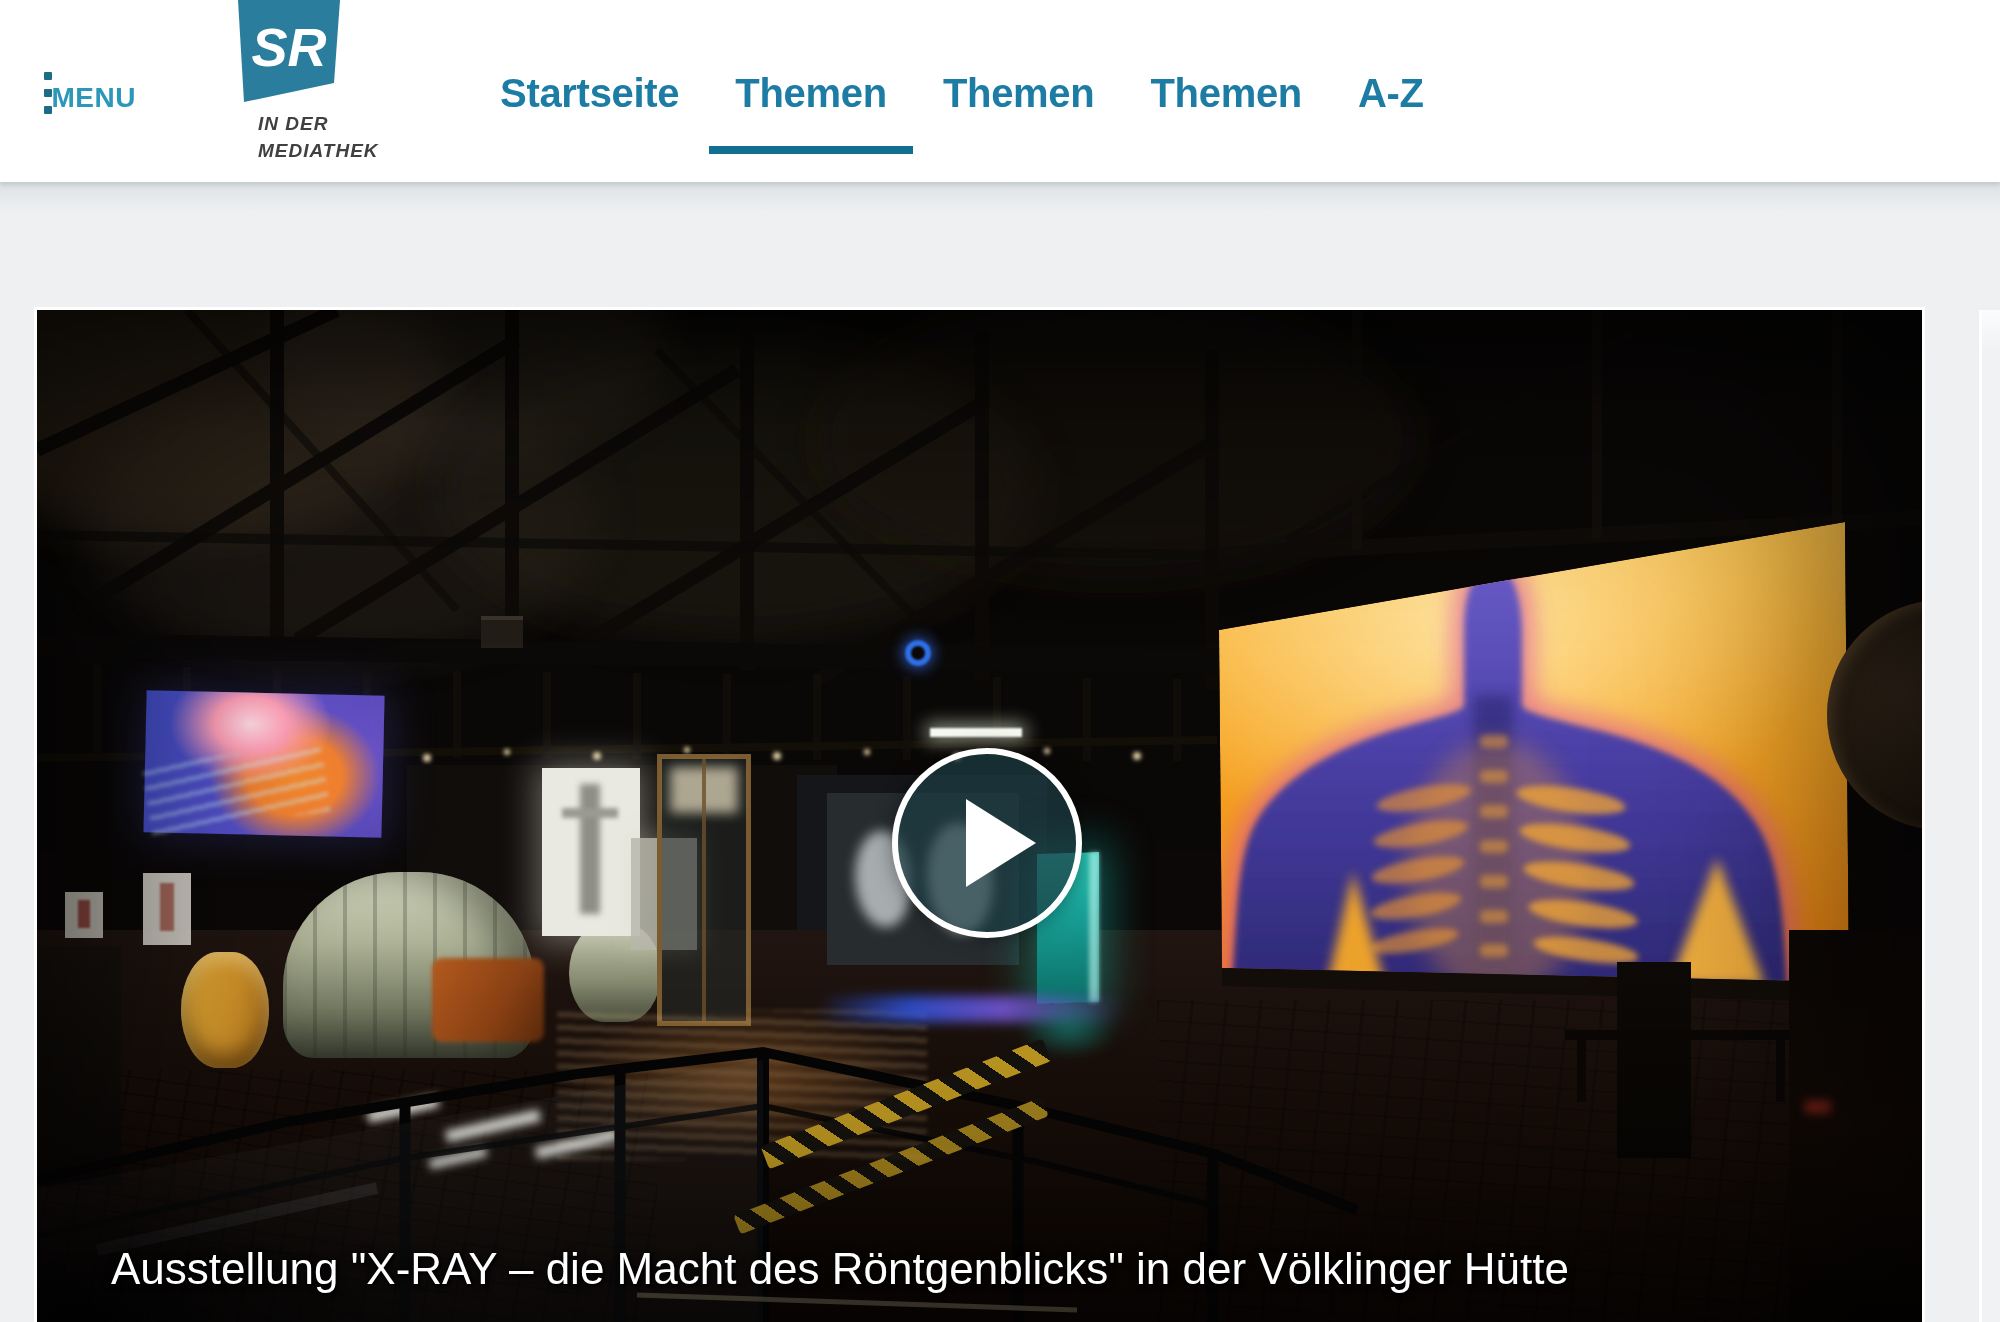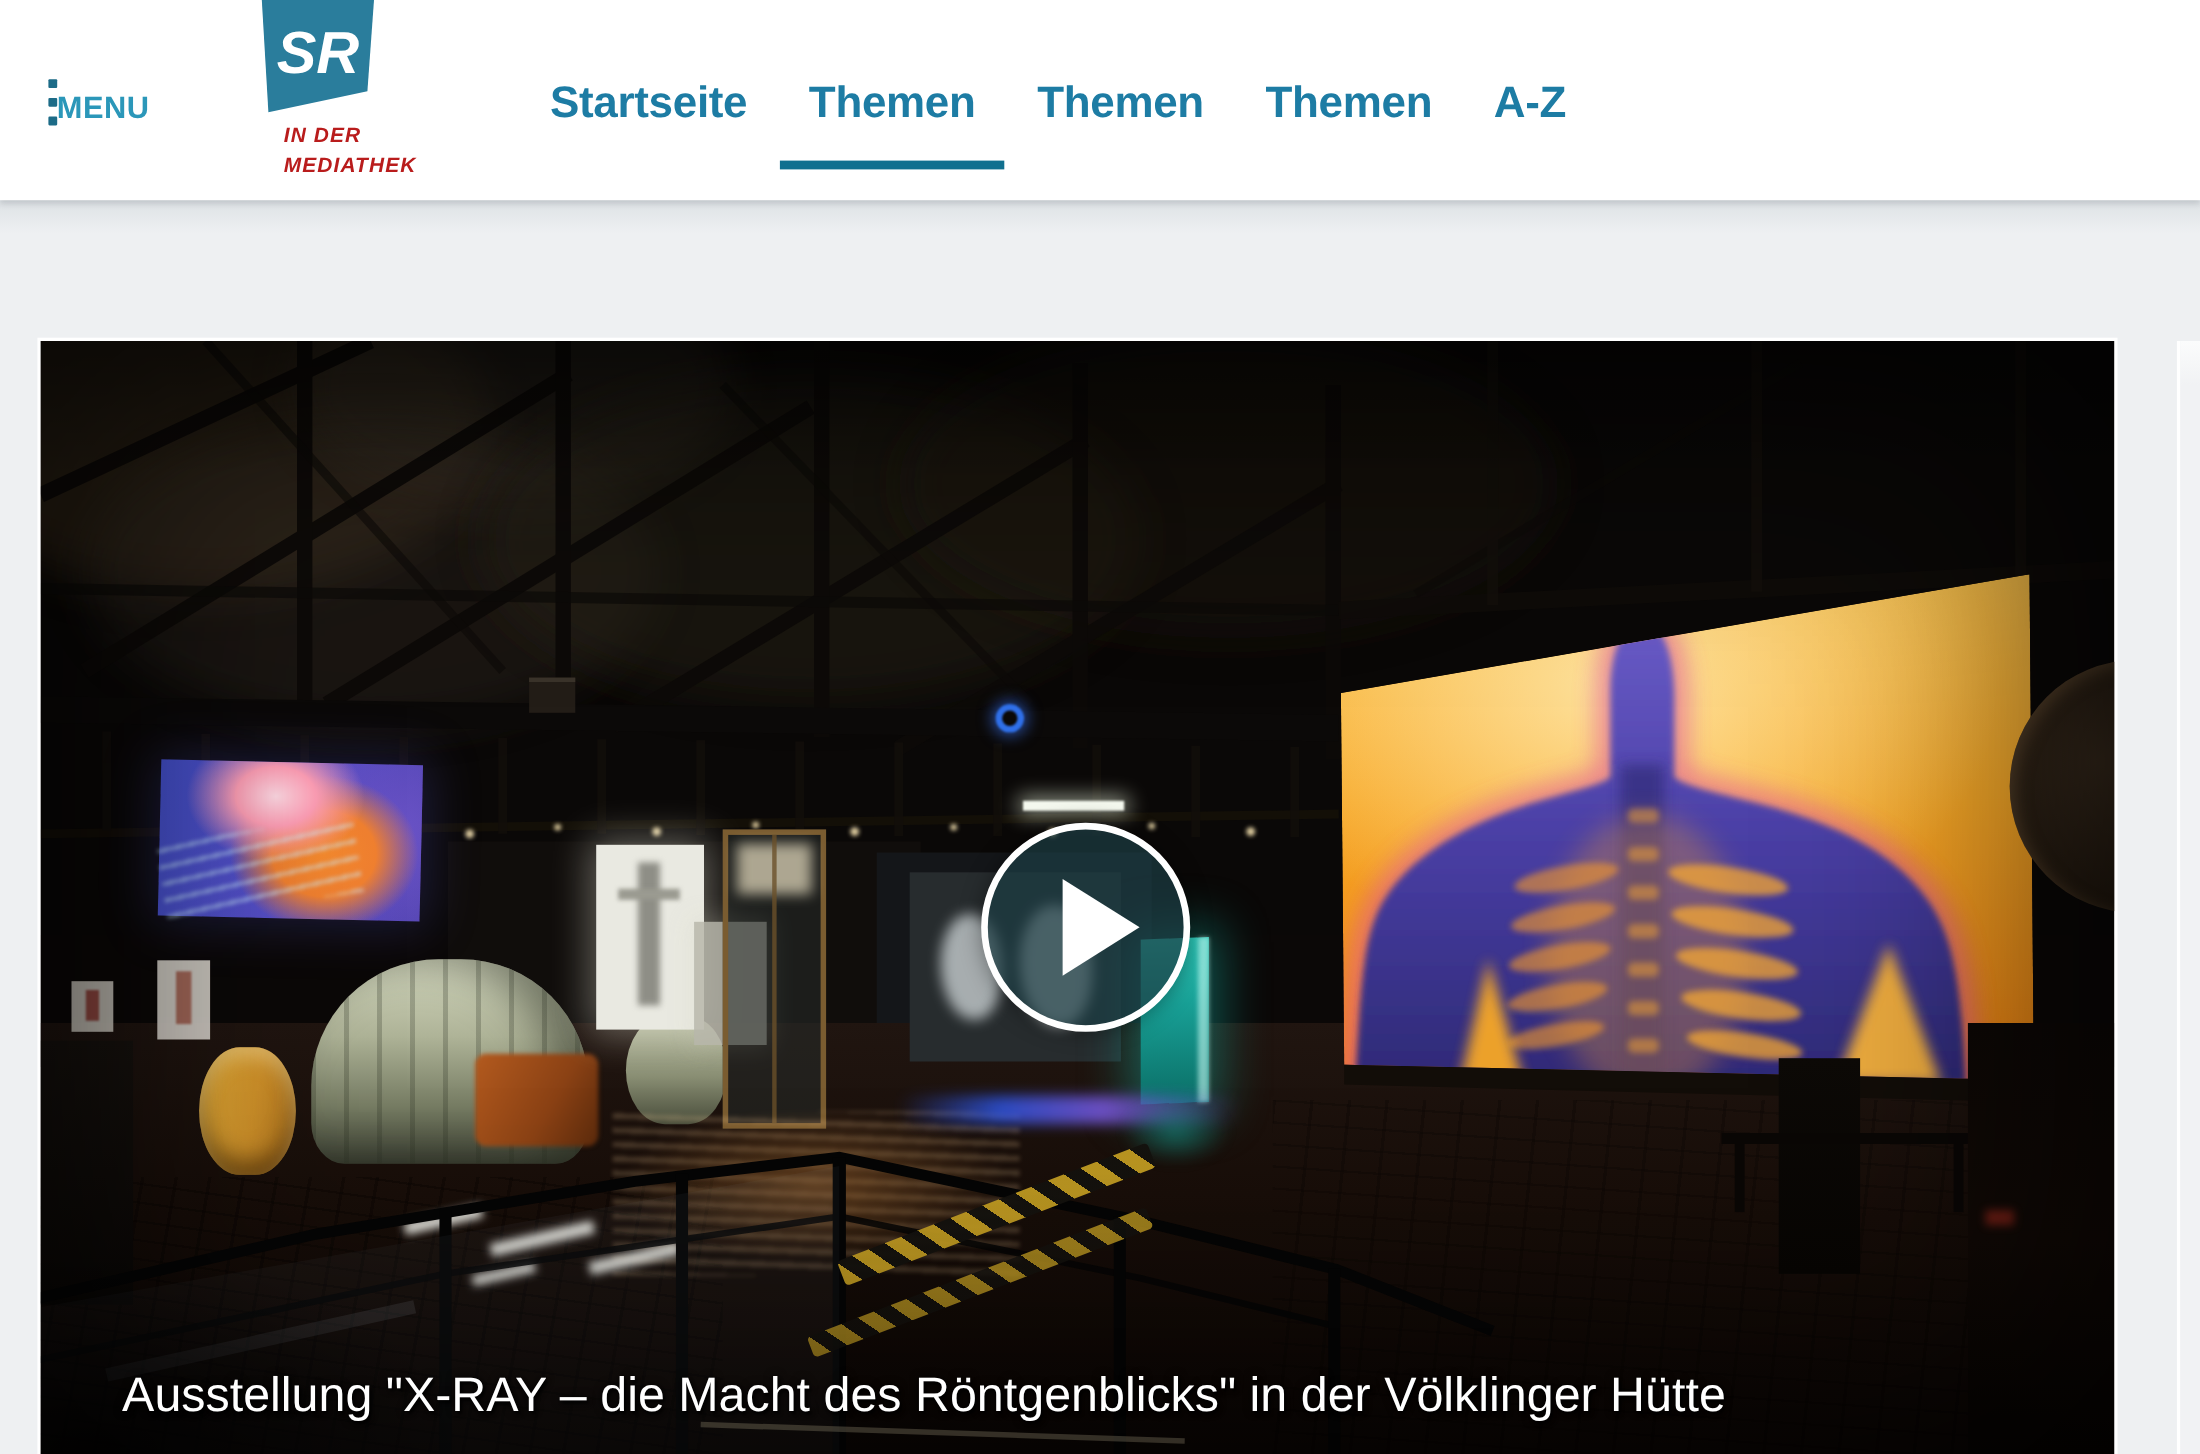--- a/index.html
+++ b/index.html
@@ -15,21 +15,21 @@
   .menu-button{
     position:absolute;left:44px;top:24px;width:92px;height:132px;
     display:flex;flex-direction:row;align-items:center;cursor:pointer;
     background:none;border:none;padding:0;
   }
   .hamburger{width:50px;height:42px;display:flex;flex-direction:column;justify-content:space-between;margin-top:6px;}
   .hamburger span{display:block;height:8px;background:#1c6b87;border-radius:1px;}
   .menu-label{margin-top:16px;font-size:28px;font-weight:700;color:#2b97b9;letter-spacing:.5px;}
   .sr-logo{position:absolute;left:235px;top:0;width:170px;height:168px;cursor:pointer;font-style:italic;}
   .sr-logo svg{position:absolute;left:0;top:0;}
-  .logo-tagline{position:absolute;left:23px;top:110px;font-size:19px;font-weight:700;color:#b91c1c;letter-spacing:1px;line-height:27px;white-space:nowrap;}
+  .logo-tagline{position:absolute;left:23px;top:110px;font-size:19px;font-weight:700;color:#404040;letter-spacing:1px;line-height:27px;white-space:nowrap;}
   .main-nav{position:absolute;left:500px;top:0;height:186px;display:flex;align-items:center;gap:56px;}
   .nav-item{
     position:relative;font-size:40px;font-weight:700;color:#1d7ca4;letter-spacing:-.3px;
     text-decoration:none;cursor:pointer;height:100%;display:flex;align-items:center;white-space:nowrap;
   }
   .nav-item.active::after{
     content:"";position:absolute;left:-26px;right:-26px;bottom:32px;height:8px;background:#11708f;
   }
   
   .content-band{

